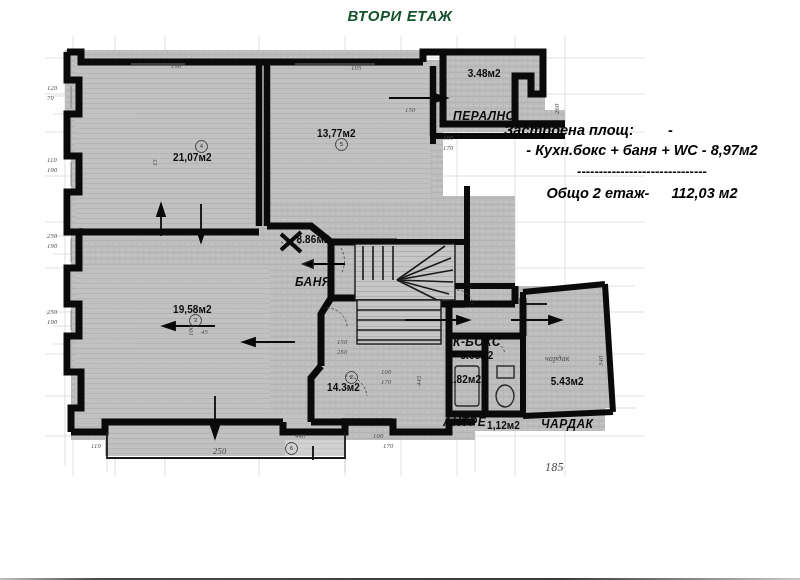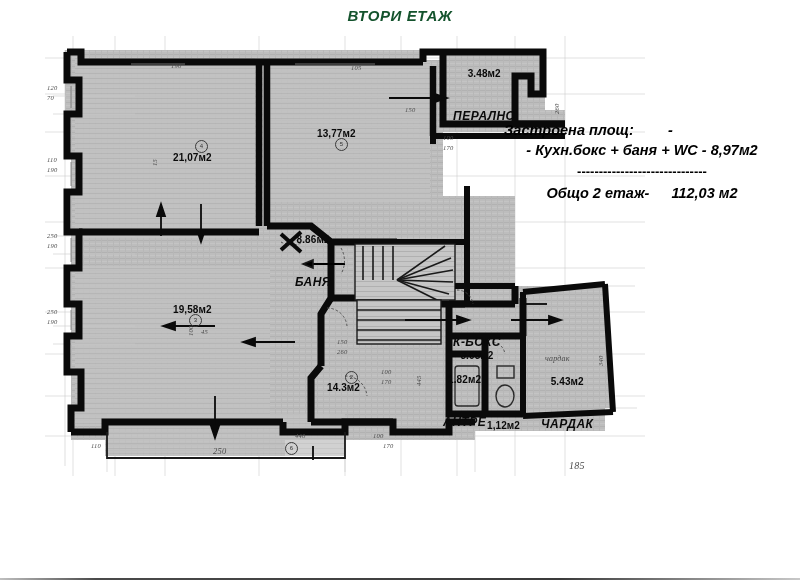--- a/index.html
+++ b/index.html
@@ -393,21 +393,21 @@
 
     <div class="rlabel big" style="left:496px;top:340px;">
       <span class="area">5.43м2</span>
       <span class="nm">ЧАРДАК</span>
     </div>
 
     <div class="dim" style="left:500px;top:318px;font-size:8px;">чардак</div>
 
     <div class="dim" style="left:168px;top:410px;font-size:8.5px;">250</div>
     <div class="rnum" style="left:240px;top:406px;font-size:6px;">6</div>
-    <div class="dim" style="left:500px;top:424px;font-size:10px;margin-left:24px;">185</div>
+    <div class="dim" style="left:500px;top:424px;font-size:12px;">185</div>
 
     <div class="dim" style="left:2px;top:48px;">120</div>
     <div class="dim" style="left:2px;top:58px;">70</div>
     <div class="dim" style="left:2px;top:120px;">110</div>
     <div class="dim" style="left:2px;top:130px;">190</div>
     <div class="dim" style="left:2px;top:196px;">250</div>
     <div class="dim" style="left:2px;top:206px;">190</div>
     <div class="dim" style="left:2px;top:272px;">250</div>
     <div class="dim" style="left:2px;top:282px;">190</div>
 

